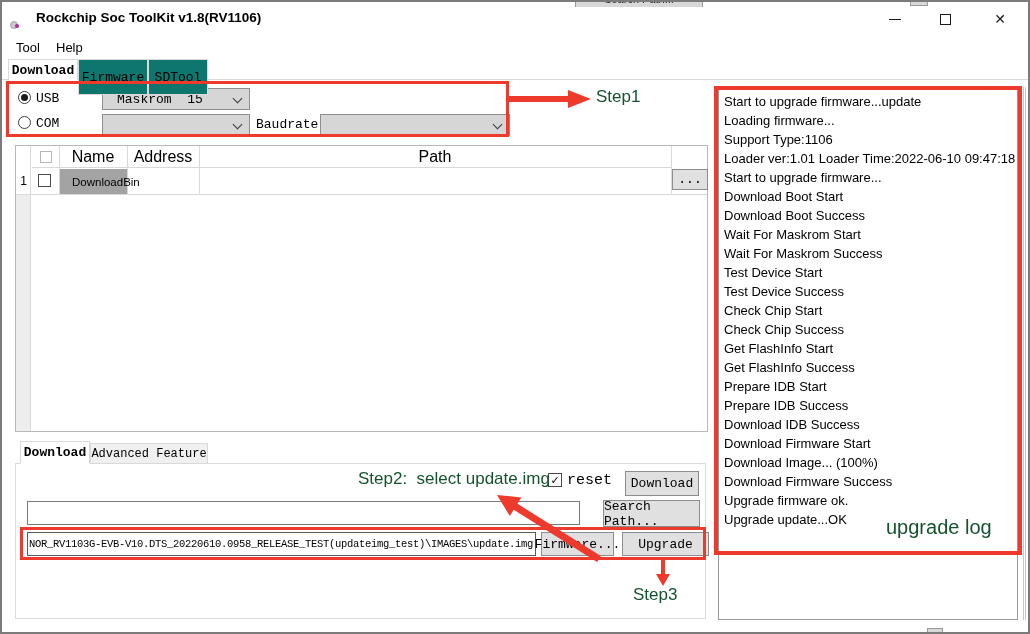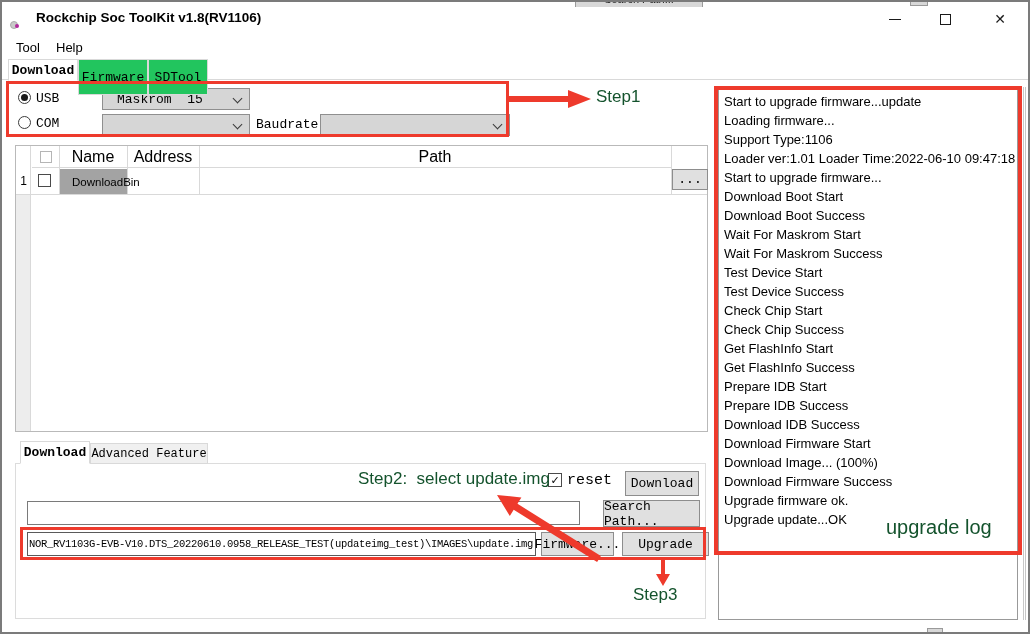--- a/index.html
+++ b/index.html
@@ -30,21 +30,21 @@
   .artifact2 { left:908px; top:0; width:18px; height:4px; background:#d8d8d8; border:1px solid #9a9a9a; border-top:none; }
   .artifact3 { left:925px; top:626px; width:16px; height:6px; background:#d8d8d8; border:1px solid #9a9a9a; }
   .edge-strip { left:1021px; top:85px; width:3px; height:533px; border-left:1px solid #c7c7c7; border-right:1px solid #c7c7c7; }
 
   
   .menu-item { top:36px; font-size:13px; padding:2px 4px; }
 
   
   .tabstrip-line { left:0; top:77px; width:1026px; height:0; border-top:1px solid #d9d9d9; }
   .tab { top:57px; height:36px; display:flex; align-items:center; justify-content:center;
-         font-size:13px; background:#22c55e; border:1px solid #d9d9d9; z-index:1; }
+         font-size:13px; background:#0f766e; border:1px solid #d9d9d9; z-index:1; }
   .tab.active { background:#fff; border-bottom:1px solid #fff; height:22px; font-weight:700; z-index:2; }
 
   
   .redrect { border:3px solid #ee3a2c; background:transparent; z-index:10; pointer-events:none; }
   .red-label { color:#14532d; z-index:11; white-space:pre; }
   svg.arrow { z-index:11; pointer-events:none; position:absolute; }
 
   
   .radio { width:13px; height:13px; border:1px solid #3c3c3c; border-radius:50%; background:#fff; }
   .radio.selected::after { content:""; position:absolute; left:2px; top:2px; width:7px; height:7px;

